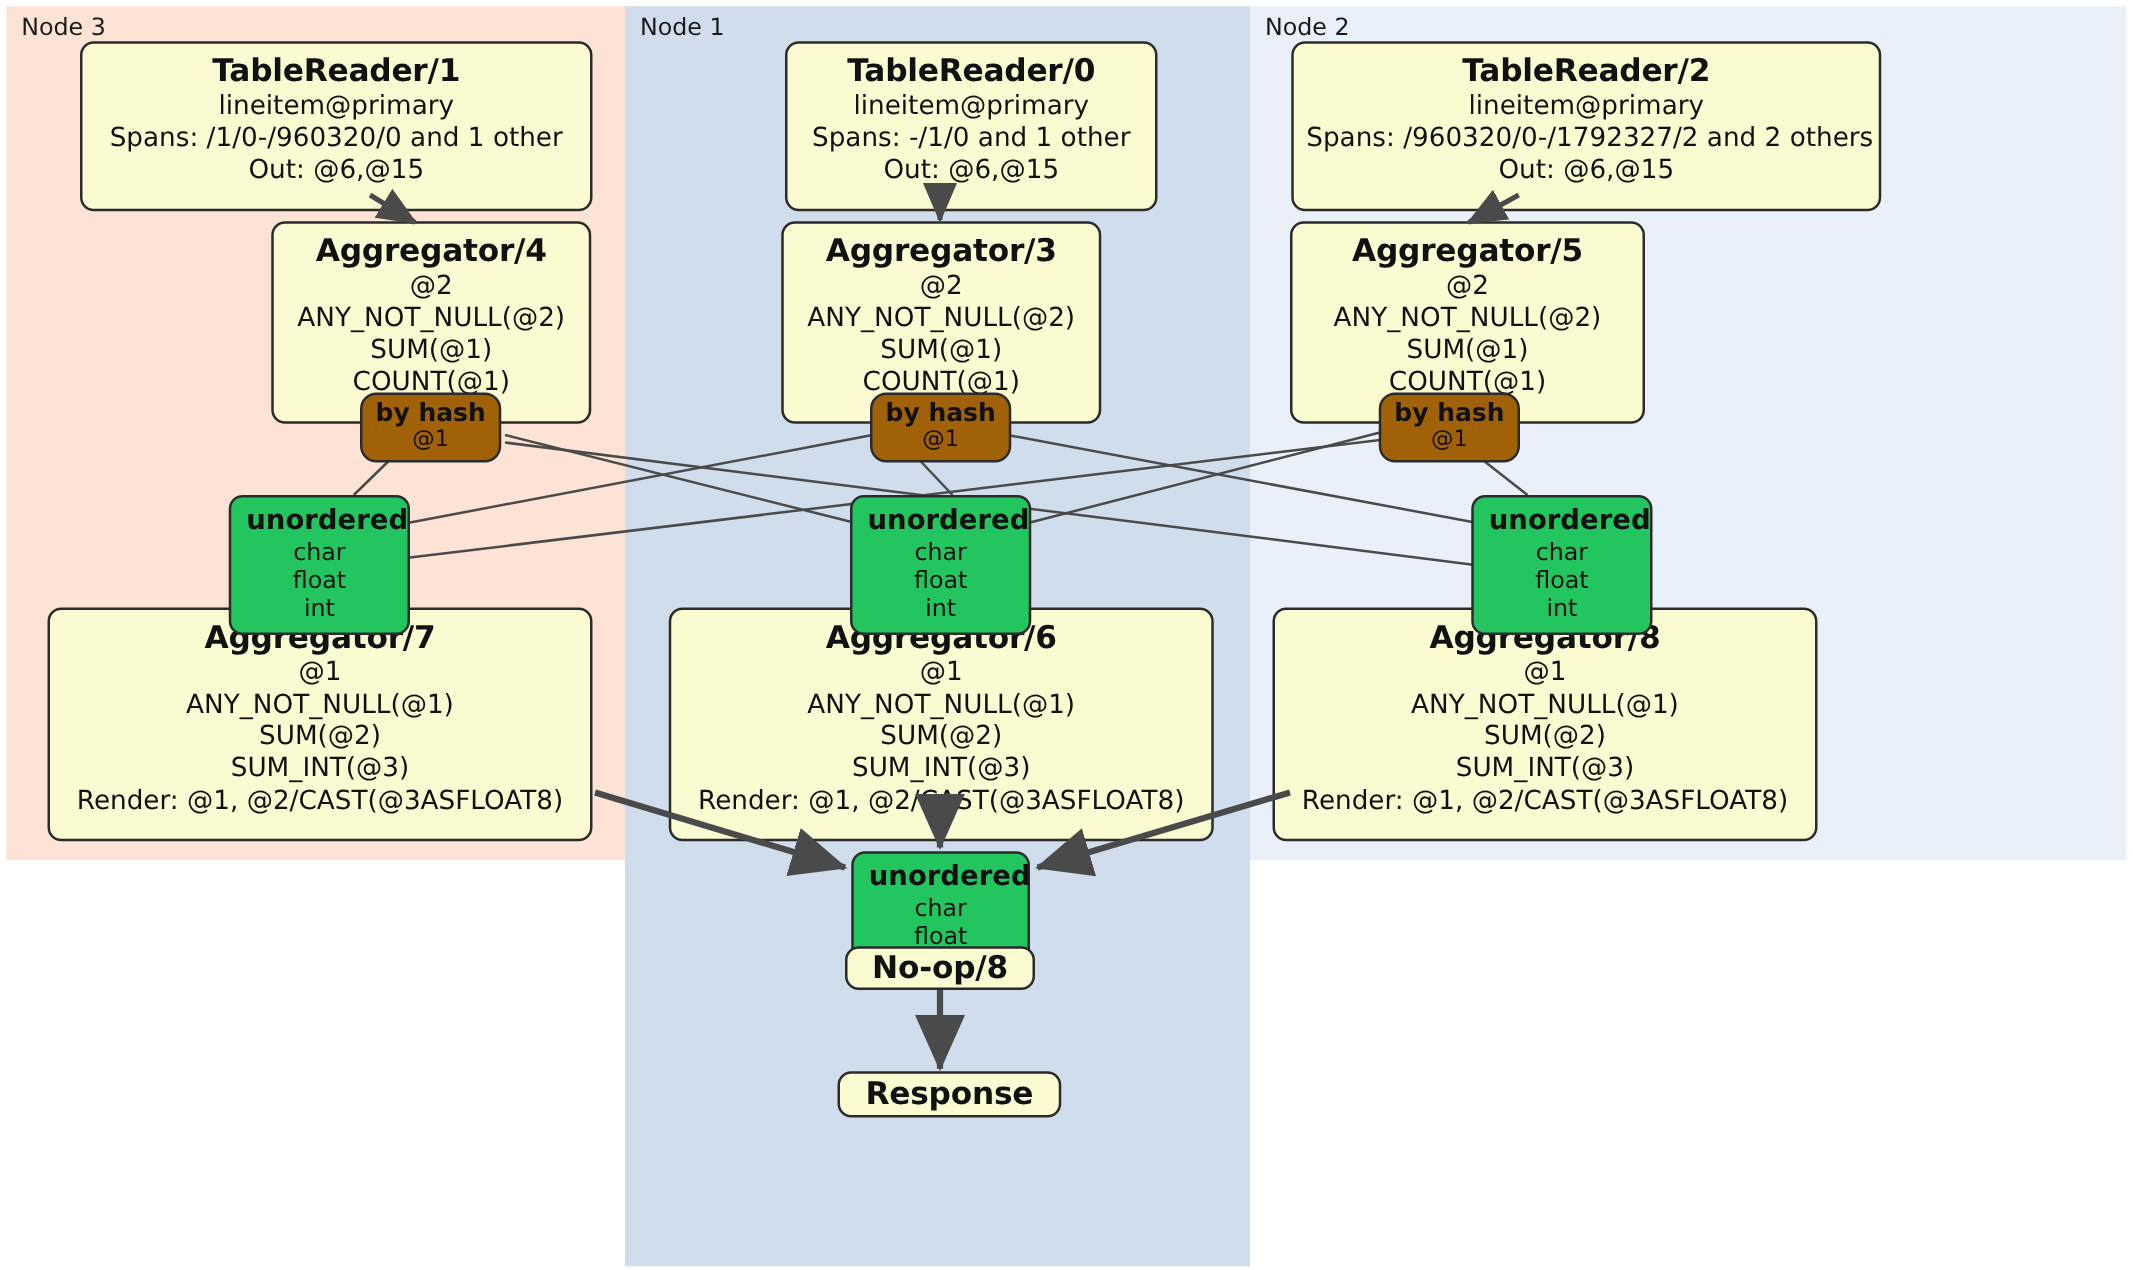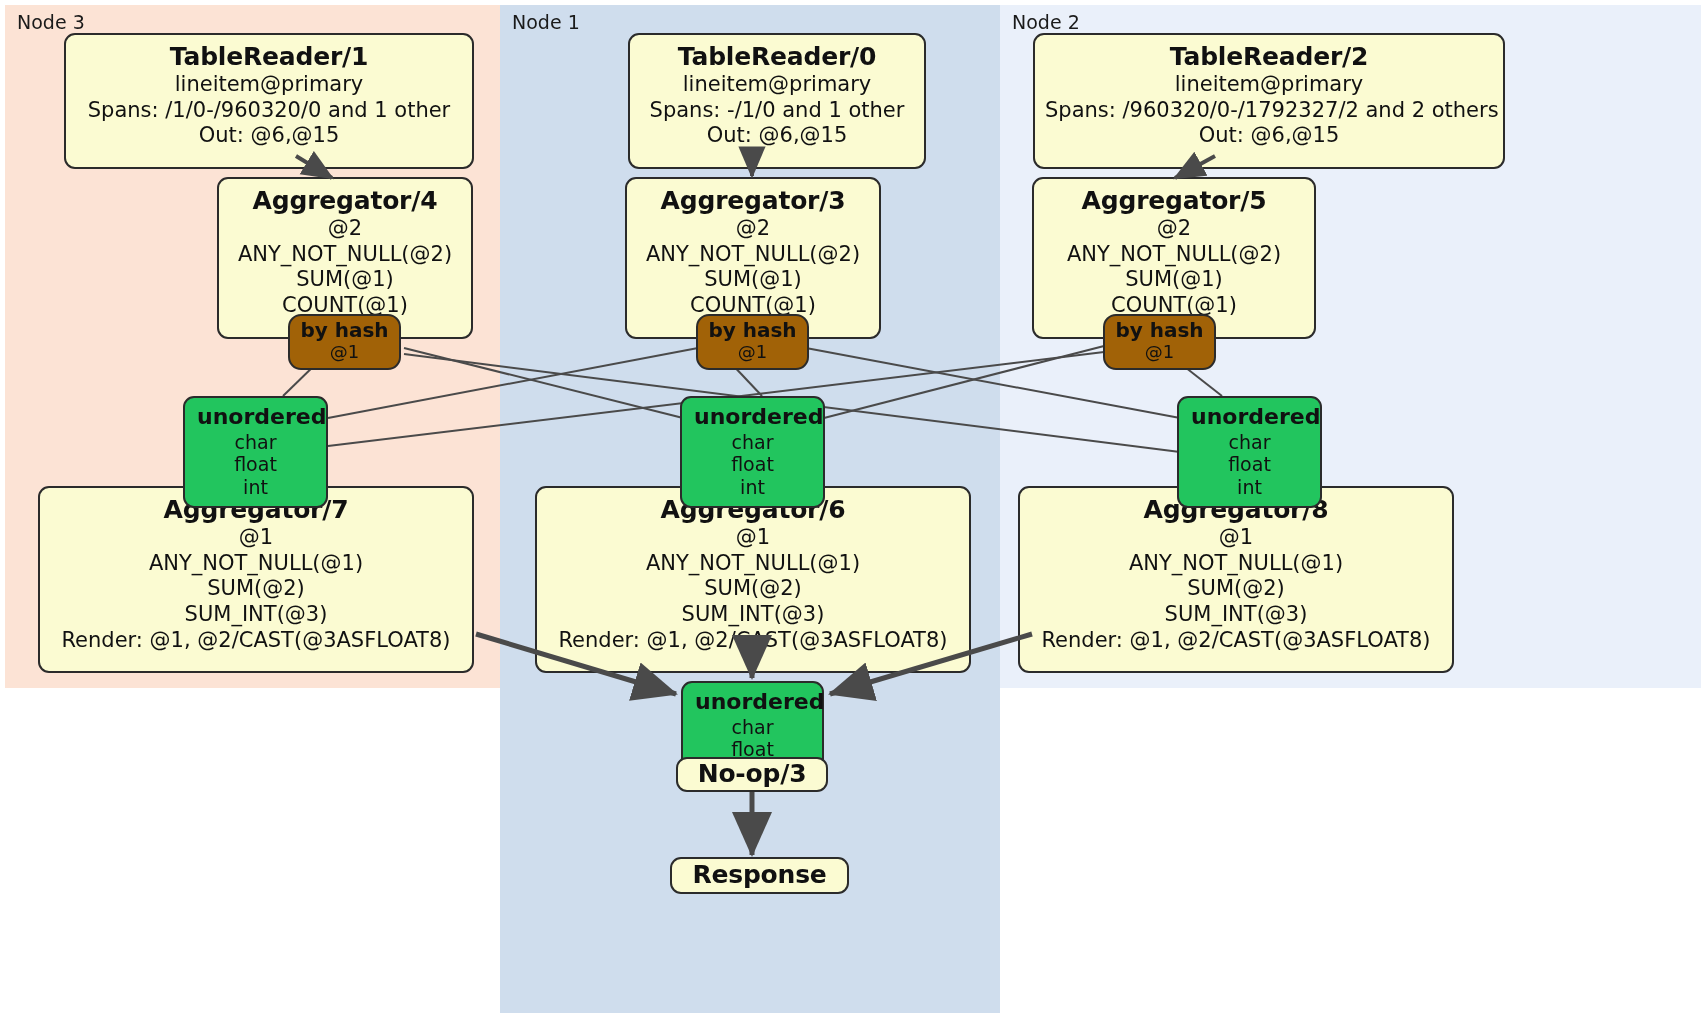--- a/index.html
+++ b/index.html
@@ -250,21 +250,21 @@
     <div class="line">Render: @1, @2/CAST(@3ASFLOAT8)</div>
   </div>
 
   <div class="sync" style="left:681px; top:681px; width:143px;">
     <div class="sy-title">unordered</div>
     <div class="sy-line">char</div>
     <div class="sy-line">float</div>
   </div>
 
   <div class="proc compact" style="left:676px; top:757px; width:152px; height:35px; z-index:6;">
-    <div class="title">No-op/3</div>
+    <div class="title">No-op/8</div>
   </div>
 
   <div class="proc compact" style="left:670px; top:857px; width:179px; height:37px;">
     <div class="title">Response</div>
   </div>
 
   <div class="proc" style="left:1033px; top:33px; width:472px;">
     <div class="title">TableReader/2</div>
     <div class="line">lineitem@primary</div>
     <div class="line">Spans: /960320/0-/1792327/2 and 2 others</div>

